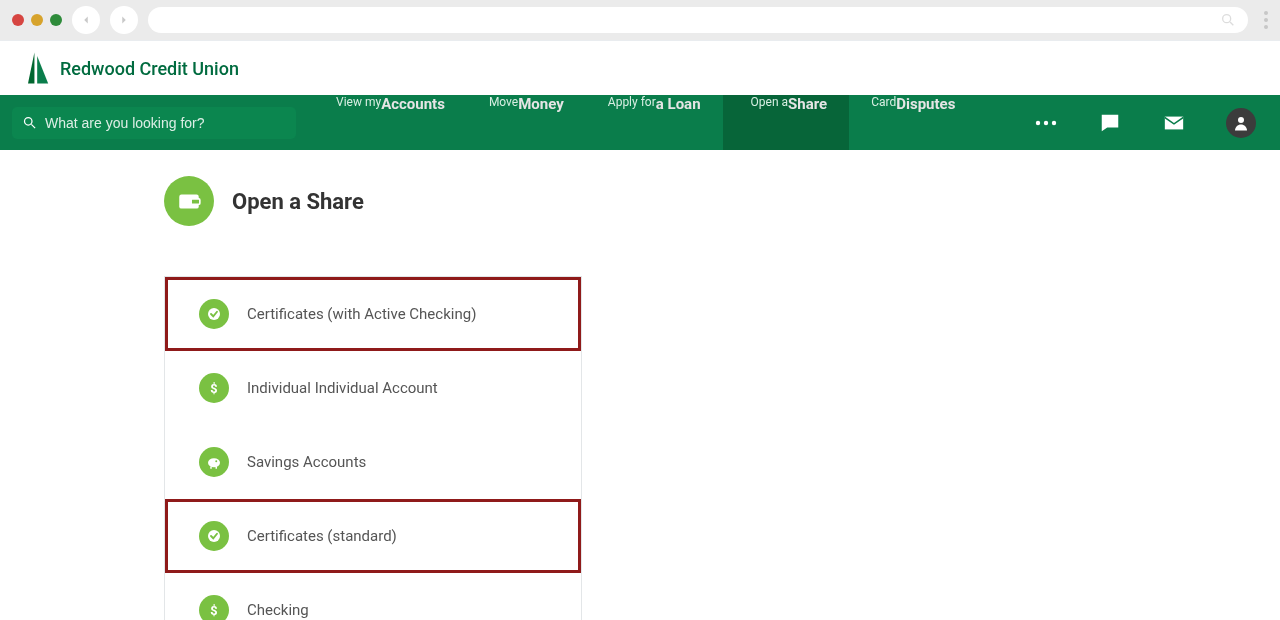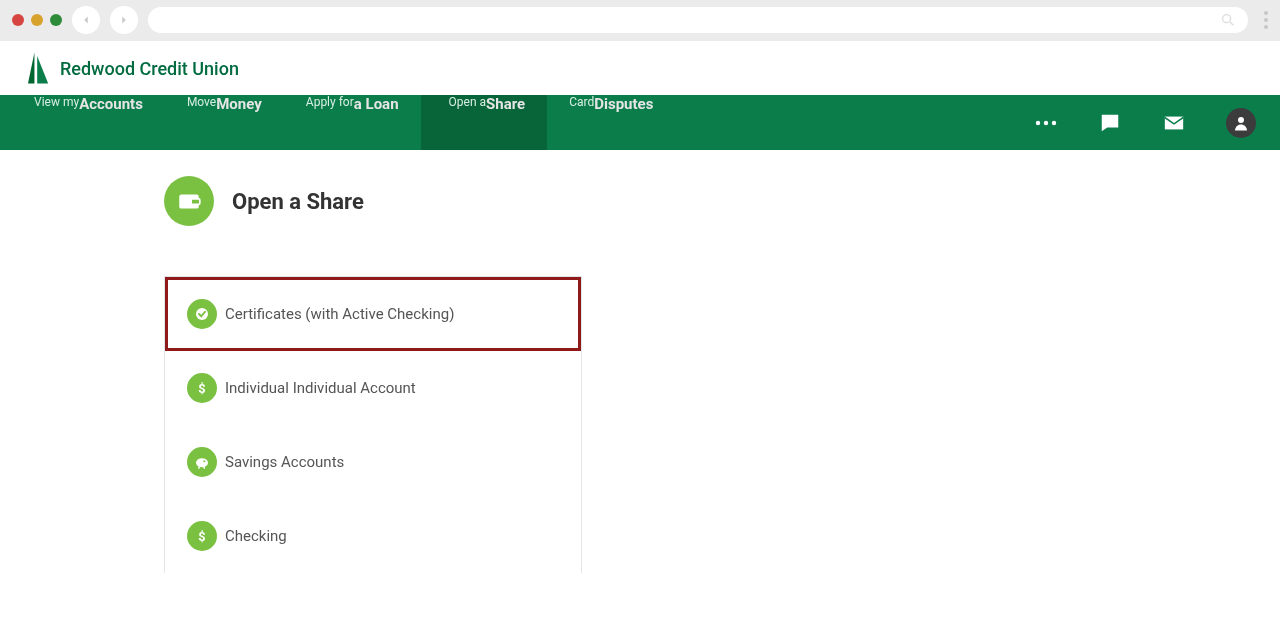--- a/index.html
+++ b/index.html
@@ -31,21 +31,21 @@
   .nav-spacer { flex:1; }
   .nav-right { display:flex; align-items:center; gap:40px; margin-right:12px; }
   .nav-icon { color:#fff; width:24px; height:24px; display:flex; align-items:center; justify-content:center; cursor:pointer; }
   .avatar-circle { width:30px; height:30px; border-radius:50%; background:#3c3c3c; display:flex; align-items:center; justify-content:center; }
   
   .content { padding: 26px 0 0 164px; }
   .page-head { display:flex; align-items:center; gap:18px; margin-bottom: 50px; }
   .page-head-icon { width:50px; height:50px; border-radius:50%; background:#7ac142; display:flex; align-items:center; justify-content:center; }
   .page-title { font-size:22px; color:#333; }
   .share-list { width: 418px; border:1px solid #e3e6e8; border-bottom:none; }
-  .share-item { height:74px; display:flex; align-items:center; padding:0 22px; gap:8px; cursor:pointer; }
+  .share-item { height:74px; display:flex; align-items:center; padding:0 34px; gap:18px; cursor:pointer; }
   .share-item + .share-item { border-top:none; }
   .share-item.highlight { outline:3px solid #8f1a1a; outline-offset:-3px; }
   .share-icon { width:30px; height:30px; border-radius:50%; background:#7ac142; display:flex; align-items:center; justify-content:center; flex:none; }
   .share-label { color:#555; font-size:15px; }
   svg { display:block; }
 </style>
 </head>
 <body>
 
 <div class="chrome-bar">
@@ -79,20 +79,27 @@
 
 <div class="brand-bar">
   <svg class="brand-logo" viewBox="0 0 24 34">
     <path fill="#00662f" d="M7 0 L7 34 L0 34 Z"></path>
     <path fill="#0a7d4b" d="M10 4 L22 34 L10 34 Z"></path>
   </svg>
   <span class="brand-name">Redwood Credit Union</span>
 </div>
 
 <div class="nav">
+  <div class="search-box">
+    <svg width="15" height="15" viewBox="0 0 24 24">
+        <circle cx="10" cy="10" r="6" fill="none" stroke="#fff" stroke-width="2"></circle>
+        <line x1="15" y1="15" x2="21" y2="21" stroke="#fff" stroke-width="2"></line>
+      </svg>
+    <input class="search-input" placeholder="What are you looking for?" style="">
+  </div>
   <div class="nav-items">
     <div class="nav-item">
       <span class="t1">View my</span>
       <span class="t2">Accounts</span>
     </div>
     <div class="nav-item">
       <span class="t1">Move</span>
       <span class="t2">Money</span>
     </div>
     <div class="nav-item">
@@ -175,20 +182,29 @@
         <svg width="18" height="18" viewBox="0 0 24 24">
             <ellipse cx="12" cy="13" rx="8" ry="6" fill="#fff"></ellipse>
             <circle cx="15" cy="11" r="1.3" fill="#7ac142"></circle>
             <rect x="7" y="18" width="2" height="3" fill="#fff"></rect>
             <rect x="14" y="18" width="2" height="3" fill="#fff"></rect>
           </svg>
       </div>
       <span class="share-label">Savings Accounts</span>
     </div>
 
+    <div class="share-item highlight">
+      <div class="share-icon">
+        <svg width="18" height="18" viewBox="0 0 24 24">
+            <circle cx="12" cy="12" r="8" fill="#fff"></circle>
+            <path d="M8 12l3 3 5-6" stroke="#7ac142" stroke-width="2.5" fill="none" stroke-linecap="round"></path>
+          </svg>
+      </div>
+      <span class="share-label">Certificates (standard)</span>
+    </div>
 
     <div class="share-item">
       <div class="share-icon">
         <svg width="18" height="18" viewBox="0 0 24 24">
             <text x="12" y="18" text-anchor="middle" font-size="17" font-weight="700" fill="#fff">$</text>
           </svg>
       </div>
       <span class="share-label">Checking</span>
     </div>
 

